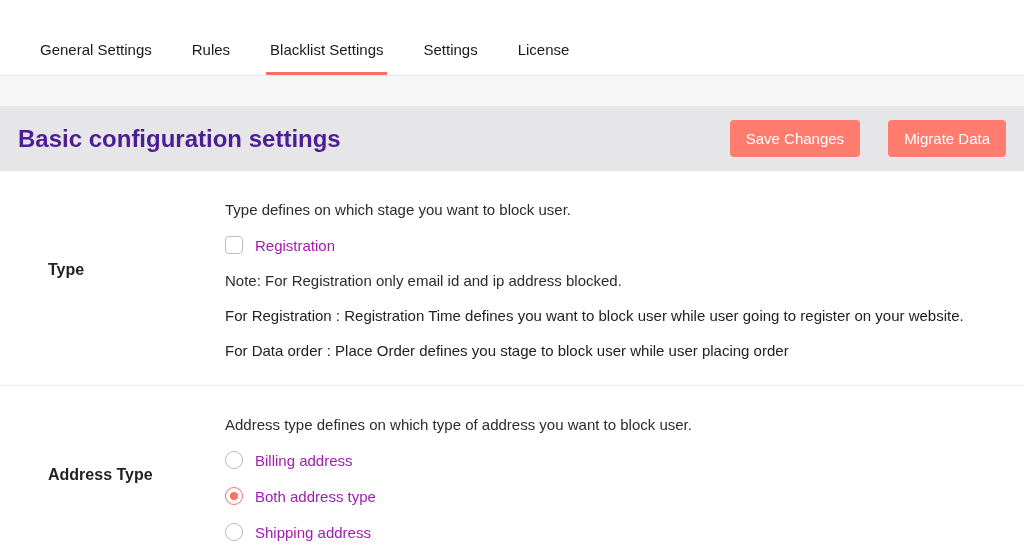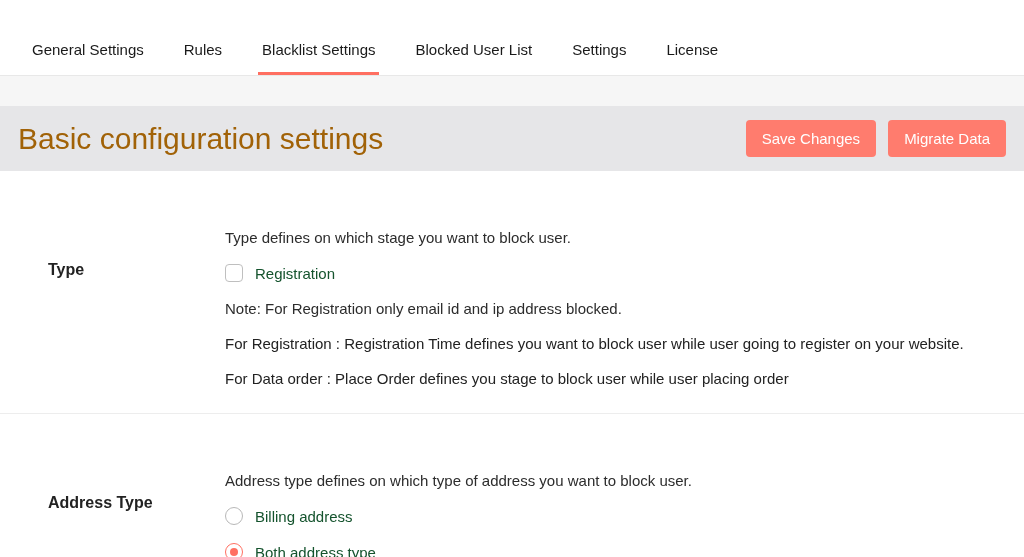--- a/index.html
+++ b/index.html
@@ -7,21 +7,21 @@
     font-family: -apple-system, BlinkMacSystemFont, "Segoe UI", Helvetica, Arial, sans-serif;
     font-size: 15px;
     color: #222;
     background: #fff;
     width: 1024px;
   }
   
   .tabs {
     display: flex;
     gap: 32px;
-    padding: 0 28px;
+    padding: 0 36px;
     border-bottom: 1px solid #e8e8e8;
     background: #fff;
     align-items: flex-end;
   }
   .tab {
     padding: 12px 4px 14px 4px;
     font-size: 15px;
     font-weight: 500;
     color: #1a1a1a;
     cursor: pointer;
@@ -38,27 +38,27 @@
   }
   
   .header-bar {
     display: flex;
     justify-content: space-between;
     align-items: center;
     background: #e6e6e8;
     padding: 14px 18px;
   }
   .header-bar h1 {
-    font-size: 30px;
-    font-weight: 400;
-    color: #a16207;
+    font-size: 24px;
+    font-weight: 700;
+    color: #4c1d95;
   }
   .header-actions {
     display: flex;
-    gap: 12px;
+    gap: 28px;
   }
   .btn {
     background: #ff7c6e;
     color: #fff;
     border: none;
     border-radius: 4px;
     padding: 10px 16px;
     font-size: 15px;
     font-weight: 500;
     cursor: pointer;
@@ -78,29 +78,29 @@
     font-size: 16px;
     color: #222;
   }
   .row-body {
     flex: 1;
     padding-right: 20px;
     display: flex;
     flex-direction: column;
     gap: 18px;
   }
-  .desc { color: #2c2c2c; margin-top: 28px; }
+  .desc { color: #2c2c2c; }
   .note { color: #2c2c2c; }
   .opt {
     display: flex;
     align-items: center;
     gap: 12px;
     cursor: pointer;
   }
-  .opt-text { color: #14532d; }
+  .opt-text { color: #a21caf; }
   .cbx {
     width: 18px; height: 18px;
     border: 1.5px solid #bfbfbf;
     border-radius: 4px;
     display: flex;
     align-items: center;
     justify-content: center;
     background: #fff;
     flex-shrink: 0;
   }
@@ -130,21 +130,20 @@
   .def-line { }
   .def-line b { font-weight: 400; }
 </style>
 </head>
 <body>
 
 <nav class="tabs">
   <div class="tab">General Settings</div>
   <div class="tab">Rules</div>
   <div class="tab active">Blacklist Settings</div>
-  <div class="tab">Blocked User List</div>
   <div class="tab">Settings</div>
   <div class="tab">License</div>
 </nav>
 
 <div class="spacer-strip"></div>
 
 <div class="header-bar">
   <h1>Basic configuration settings</h1>
   <div class="header-actions">
     <button class="btn">Save Changes</button>

